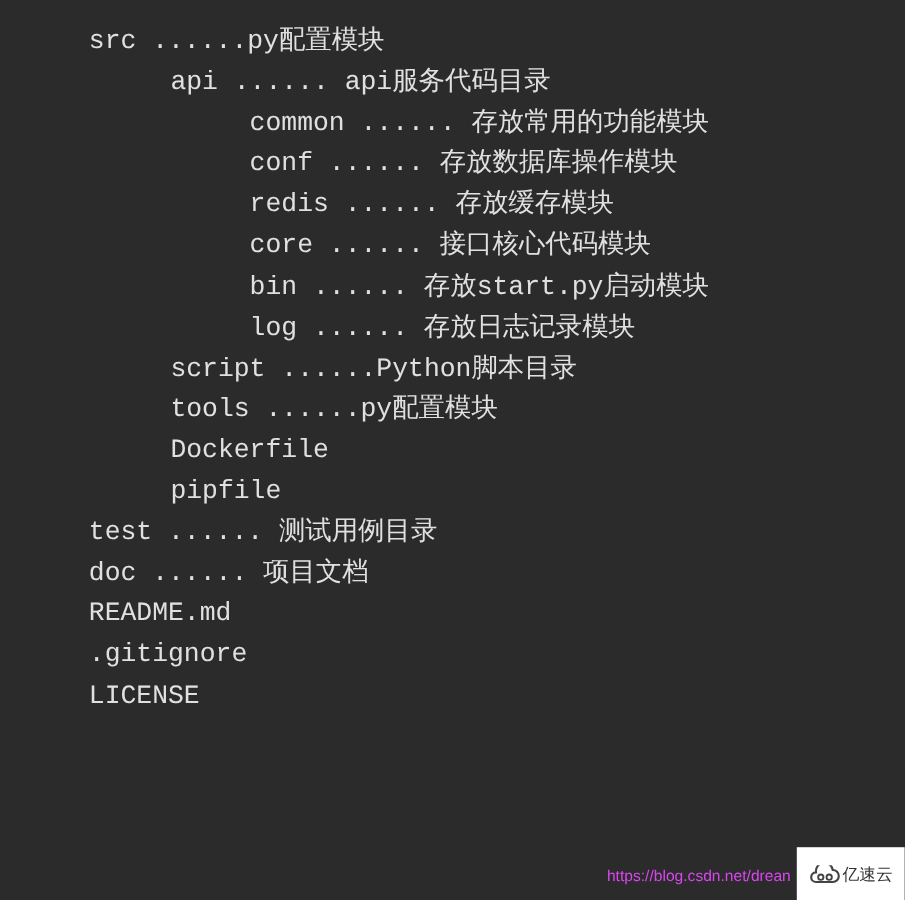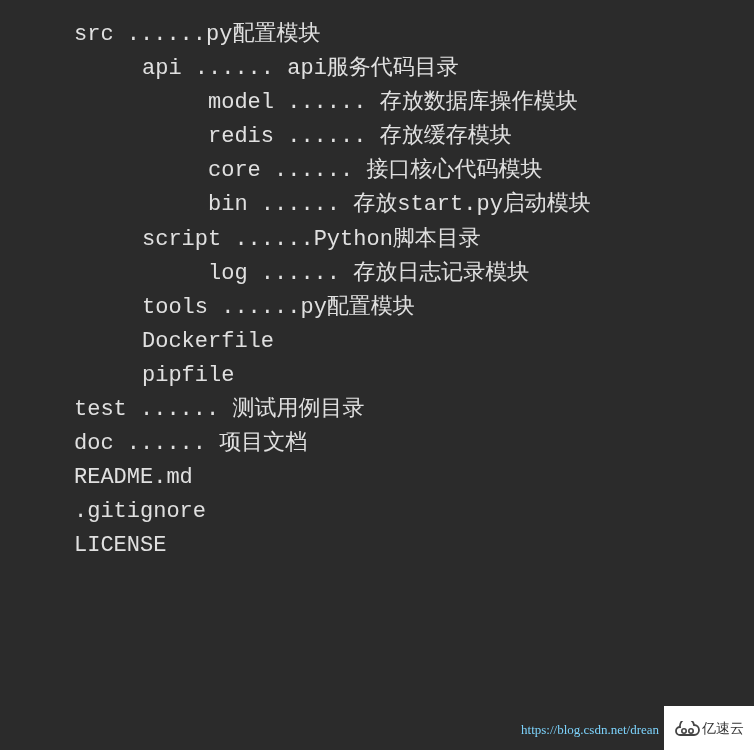--- a/index.html
+++ b/index.html
@@ -23,22 +23,22 @@
       white-space: pre;
     }
     .indent-1 { padding-left: 56px; }
     .indent-2 { padding-left: 124px; }
     .indent-3 { padding-left: 190px; }
     .watermark-url {
       position: absolute;
       bottom: 10px;
       right: 95px;
       font-size: 13px;
-      color: #7dd3fc;
-      font-family: Liberation Serif, serif;
+      color: #d946ef;
+      font-family: Liberation Sans, sans-serif;
     }
     .watermark-logo {
       position: absolute;
       bottom: -4px;
       right: 0;
       width: 90px;
       height: 48px;
       background: #fff;
       display: flex;
       align-items: center;
@@ -47,36 +47,37 @@
       padding: 4px;
     }
     .logo-icon {
       display: flex;
       align-items: center;
       justify-content: center;
     }
     .logo-text {
       font-size: 14px;
       color: #333;
-      font-family: Liberation Mono, monospace;
+      font-family: Liberation Serif, serif;
       font-weight: 500;
     }
   </style>
 </head>
 <body>
 
 <div>
   <div class="tree-line indent-1">src ......py配置模块</div>
   <div class="tree-line indent-2">api ...... api服务代码目录</div>
-  <div class="tree-line indent-3">model ...... 存放数据库操作模块</div>
+  <div class="tree-line indent-3">common ...... 存放常用的功能模块</div>
+  <div class="tree-line indent-3">conf ...... 存放数据库操作模块</div>
   <div class="tree-line indent-3">redis ...... 存放缓存模块</div>
   <div class="tree-line indent-3">core ...... 接口核心代码模块</div>
   <div class="tree-line indent-3">bin ...... 存放start.py启动模块</div>
+  <div class="tree-line indent-3">log ...... 存放日志记录模块</div>
   <div class="tree-line indent-2">script ......Python脚本目录</div>
-  <div class="tree-line indent-3">log ...... 存放日志记录模块</div>
   <div class="tree-line indent-2">tools ......py配置模块</div>
   <div class="tree-line indent-2">Dockerfile</div>
   <div class="tree-line indent-2">pipfile</div>
   <div class="tree-line indent-1">test ...... 测试用例目录</div>
   <div class="tree-line indent-1">doc ...... 项目文档</div>
   <div class="tree-line indent-1">README.md</div>
   <div class="tree-line indent-1">.gitignore</div>
   <div class="tree-line indent-1">LICENSE</div>
 </div>
 

